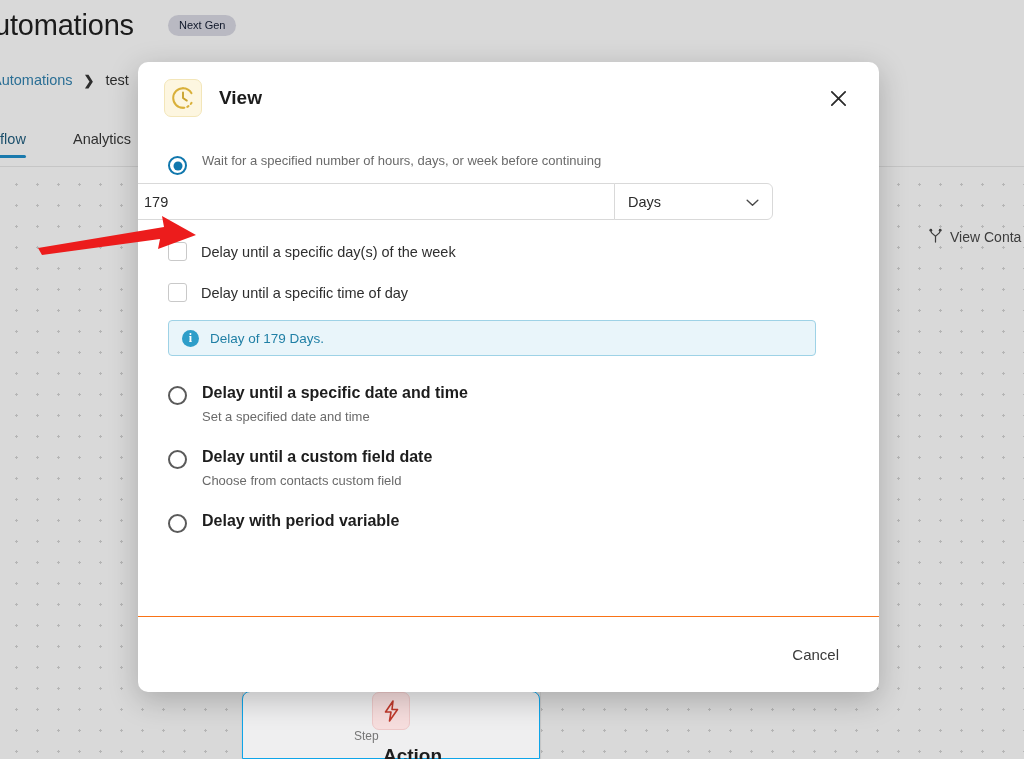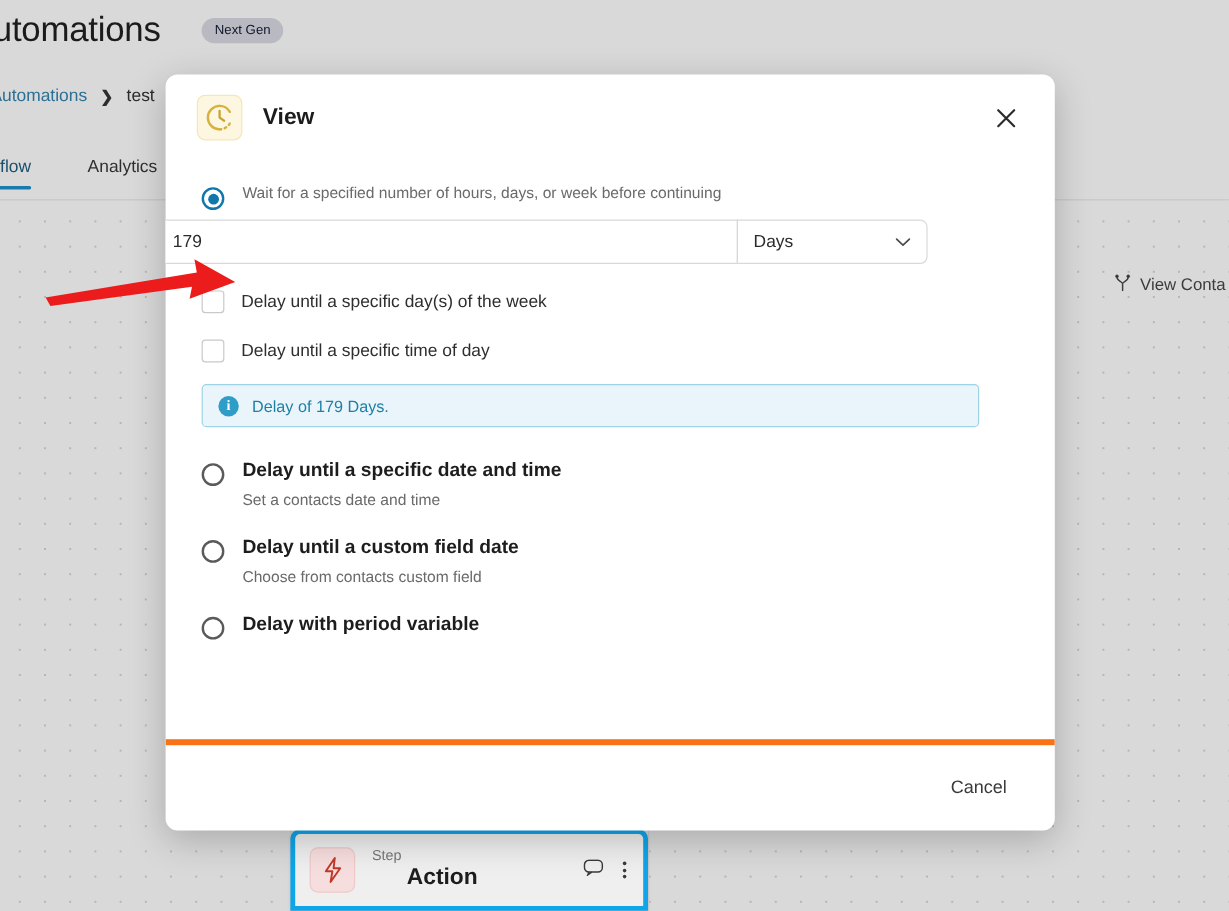--- a/index.html
+++ b/index.html
@@ -68,24 +68,25 @@
   .view-contacts {
     position: absolute; left: 928px; top: 228px;
     display: flex; align-items: center; gap: 7px;
     font-size: 14px; color: #3c3c3c; white-space: nowrap;
   }
 
   
   .step-card {
     position: absolute; left: 242px; top: 691px;
     width: 298px; height: 68px;
-    background: #efeff0; border: 4px solid #0ea5e9;
+    background: #efeff0; border: 1px solid #0ea5e9;
     border-radius: 8px 8px 0 0;
     display: flex; align-items: center; padding: 0 12px;
     box-shadow: 0 1px 3px rgba(0,0,0,.08);
+    flex-direction: column;
   }
   .step-icon {
     width: 38px; height: 38px; border-radius: 7px;
     background: #f7dede; border: 1px solid #eec9c9;
     display: flex; align-items: center; justify-content: center;
     flex: 0 0 auto;
   }
   .step-text { margin-left: 14px; line-height: 1.15; }
   .step-kicker { font-size: 12px; color: #767676; }
   .step-name { font-size: 19px; color: #1d1d1d; font-weight: bold; margin-top: 1px; margin-left: 29px; }
@@ -187,21 +188,21 @@
     font-family: "Liberation Serif", serif;
     flex: 0 0 auto;
   }
   .info-text { font-size: 13.5px; color: #1f7fa5; }
 
   .gap-a { height: 27px; }
   .gap-b { height: 23px; }
   .gap-c { height: 23px; }
 
   .modal-foot {
-    flex: 0 0 auto; height: 76px; border-top: 5px solid #f97316;
+    flex: 0 0 auto; height: 76px; border-top: 1px solid #f97316;
     display: flex; align-items: center; justify-content: flex-end;
     gap: 1px; padding: 0 26px;
   }
   .btn-cancel {
     font-size: 15px; color: #3a3a3a; background: none; border: none;
     padding: 9px 14px; cursor: pointer;
     font-family: "Liberation Sans", sans-serif;
   }
   .btn-save {
     font-size: 15px; font-weight: bold; color: #fff;
@@ -327,21 +328,21 @@
       <div class="info-banner">
         <span class="info-ic">i</span>
         <span class="info-text">Delay of 179 Days.</span>
       </div>
 
       <div class="gap-a"></div>
 
       <div class="opt">
         <span class="radio"></span>
         <div class="opt-label">Delay until a specific date and time</div>
-        <div class="opt-desc">Set a contacts date and time</div>
+        <div class="opt-desc">Set a specified date and time</div>
       </div>
 
       <div class="gap-b"></div>
 
       <div class="opt">
         <span class="radio"></span>
         <div class="opt-label">Delay until a custom field date</div>
         <div class="opt-desc">Choose from contacts custom field</div>
       </div>
 

